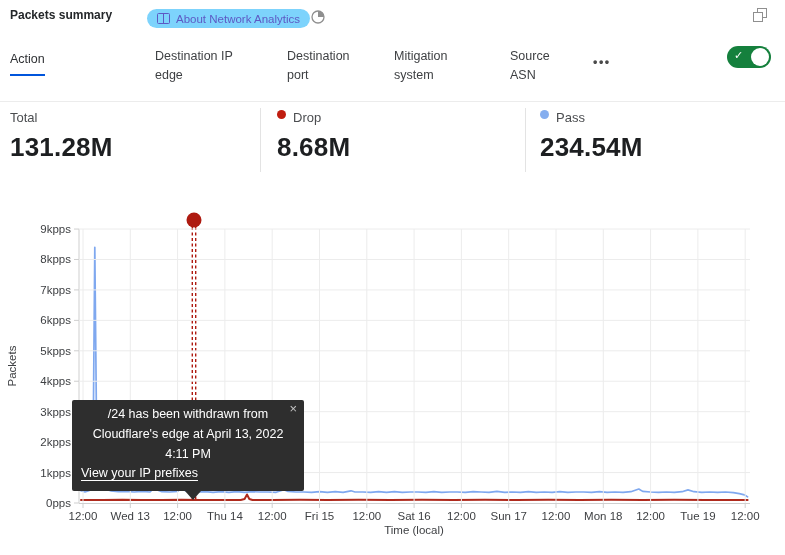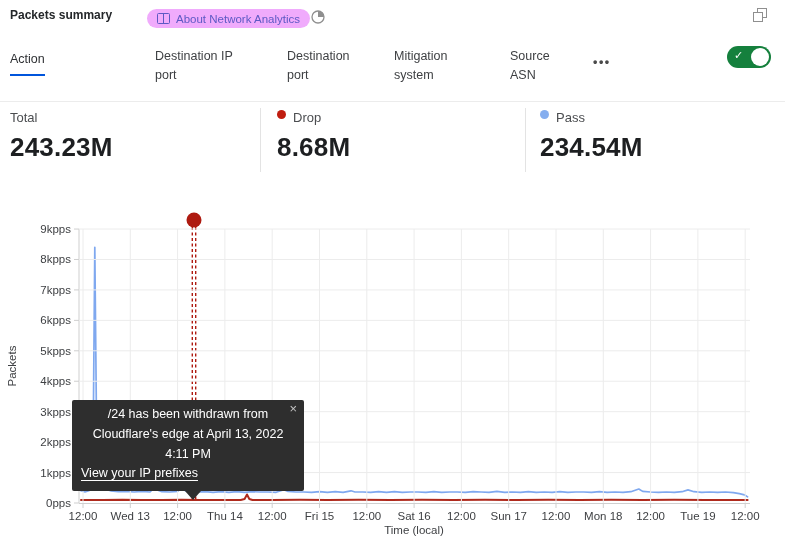--- a/index.html
+++ b/index.html
@@ -3,21 +3,21 @@
 <meta charset="utf-8">
 <style>
   html,body{margin:0;padding:0;background:#fff;}
   .page{position:relative;width:785px;height:555px;background:#fff;
         font-family:"Liberation Sans",sans-serif;overflow:hidden;color:#1f1f1f;}
 
   
   .header{position:absolute;left:0;top:0;width:100%;height:40px;z-index:3;}
   .title{position:absolute;left:10px;top:8px;font-size:12px;font-weight:700;color:#24272a;}
   .badge{position:absolute;left:147px;top:9px;height:19px;display:flex;align-items:center;gap:6px;
-         background:#f0abfc;color:#5d59c4;border-radius:10px;padding:0 10px;font-size:11.5px;}
+         background:#7dd3fc;color:#5d59c4;border-radius:10px;padding:0 10px;font-size:11.5px;}
   .book{display:inline-block;width:11px;height:9px;border:1.2px solid #5d59c4;border-radius:1.5px;position:relative;}
   .book:after{content:"";position:absolute;left:45%;top:0;bottom:0;width:1.2px;background:#5d59c4;}
   .clock{position:absolute;left:310px;top:9px;}
   .restore{position:absolute;right:18px;top:8px;width:14px;height:14px;cursor:pointer;}
   .restore .sq-back{position:absolute;right:0;top:0;width:8px;height:8px;border:1.4px solid #8f8f8f;}
   .restore .sq-front{position:absolute;left:0;bottom:0;width:8px;height:8px;border:1.4px solid #8f8f8f;background:#fff;}
 
   
   .tabs{position:absolute;left:0;top:44px;width:100%;height:56px;z-index:3;font-size:12.5px;color:#3d3f42;}
   .tab{position:absolute;top:3px;line-height:1.5;cursor:pointer;}
@@ -149,38 +149,38 @@
       <path d="M8 8 L8 2 A6 6 0 0 1 14 8 Z" fill="#8f8f8f"></path>
     </svg>
     <div class="restore">
       <span class="sq-back"></span>
       <span class="sq-front"></span>
     </div>
   </div>
 
   <div class="tabs">
     <div class="tab single active" style="left:10px">Action</div>
-    <div class="tab" style="left:155px;width:92px">Destination IP port</div>
+    <div class="tab" style="left:155px;width:92px">Destination IP edge</div>
     <div class="tab" style="left:287px;width:78px">Destination port</div>
     <div class="tab" style="left:394px;width:72px">Mitigation system</div>
     <div class="tab" style="left:510px;width:52px">Source ASN</div>
     <div class="tab-dots">•••</div>
     <div class="toggle">
       <span class="check">✓</span>
       <span class="knob"></span>
     </div>
   </div>
 
   <div class="rule"></div>
 
   <div class="stat" style="left:10px">
     <div class="lab">
         <span>Total</span>
       </div>
-    <div class="val">243.23M</div>
+    <div class="val">131.28M</div>
   </div>
   <div class="vdiv" style="left:260px"></div>
   <div class="stat" style="left:277px">
     <div class="lab">
       <span class="dot" style="background:#c01d10"></span>
       <span>Drop</span>
     </div>
     <div class="val">8.68M</div>
   </div>
   <div class="vdiv" style="left:525px"></div>

